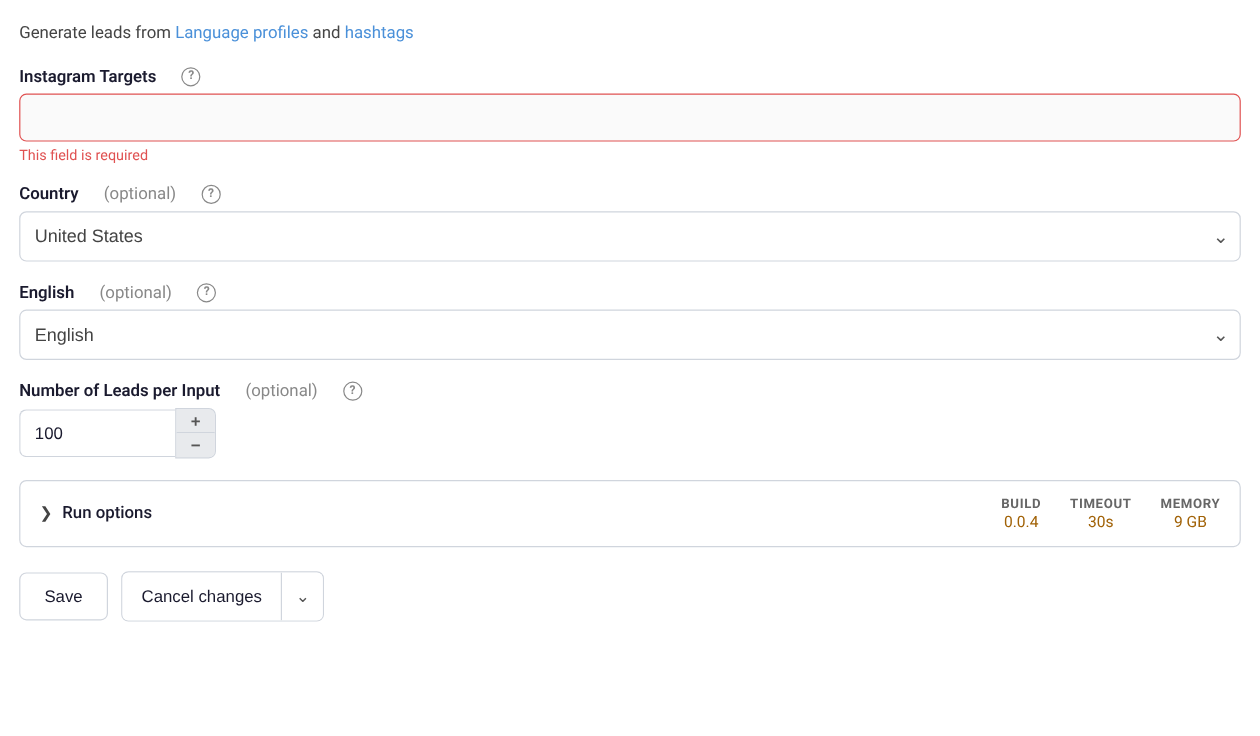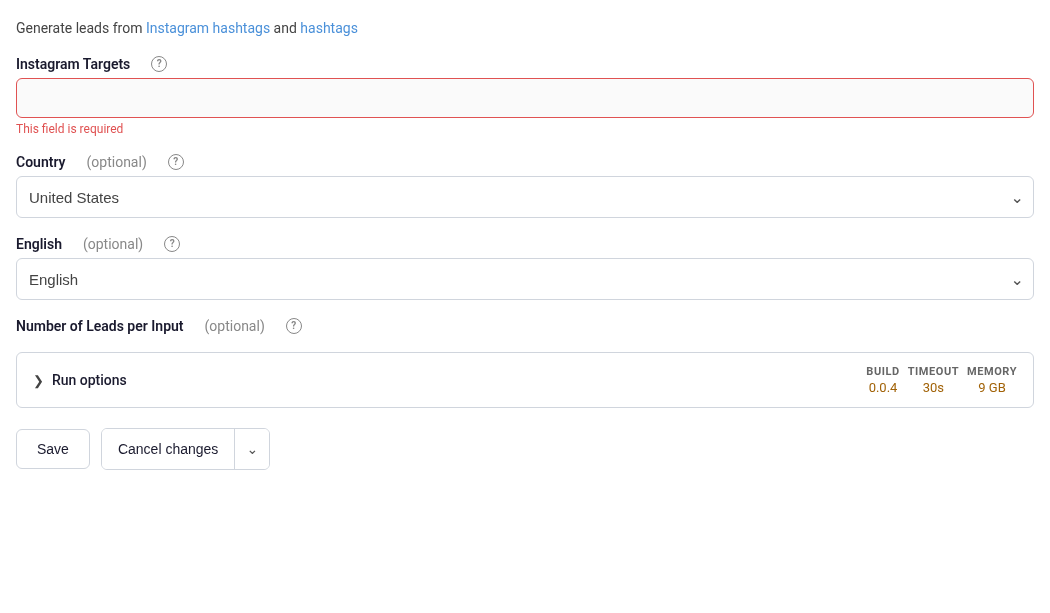--- a/index.html
+++ b/index.html
@@ -156,21 +156,21 @@
       font-weight: 500;
       cursor: pointer;
     }
     .chevron-right {
       font-size: 13px;
       color: #444;
     }
     .run-options-right {
       display: flex;
       align-items: center;
-      gap: 8px;
+      gap: 24px;
     }
     .run-info-item {
       text-align: center;
     }
     .run-info-label {
       font-size: 11px;
       font-weight: 700;
       color: #666;
       letter-spacing: 0.05em;
       text-transform: uppercase;
@@ -226,21 +226,21 @@
       justify-content: center;
       cursor: pointer;
       color: #555;
       font-size: 14px;
     }
   </style>
 </head>
 <body>
 
 <p class="header-text">
-  Generate leads from <a>Instagram hashtags</a> and <a>hashtags</a>
+  Generate leads from <a>Language profiles</a> and <a>hashtags</a>
 </p>
 
 <div class="field-group">
   <div class="field-label">
     <span>Instagram Targets</span>
     <span class="help-icon">?</span>
   </div>
   <input type="text" class="text-input" value="" placeholder="" style="">
   <div class="error-text">This field is required</div>
 </div>
@@ -281,20 +281,27 @@
     </select>
     <span class="select-chevron">⌄</span>
   </div>
 </div>
 
 <div class="field-group">
   <div class="field-label">
     <span>Number of Leads per Input</span>
     <span class="optional">(optional)</span>
     <span class="help-icon">?</span>
+  </div>
+  <div class="number-input-wrapper">
+    <input type="number" class="number-input" value="100" style="">
+    <div class="stepper-buttons">
+      <button class="stepper-btn">+</button>
+      <button class="stepper-btn">−</button>
+    </div>
   </div>
 </div>
 
 <div class="run-options-bar">
   <div class="run-options-left">
     <span class="chevron-right">❯</span>
     <span>Run options</span>
   </div>
   <div class="run-options-right">
     <div class="run-info-item">

